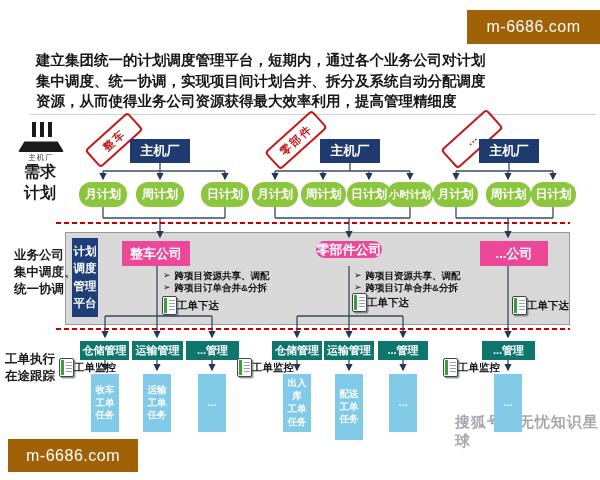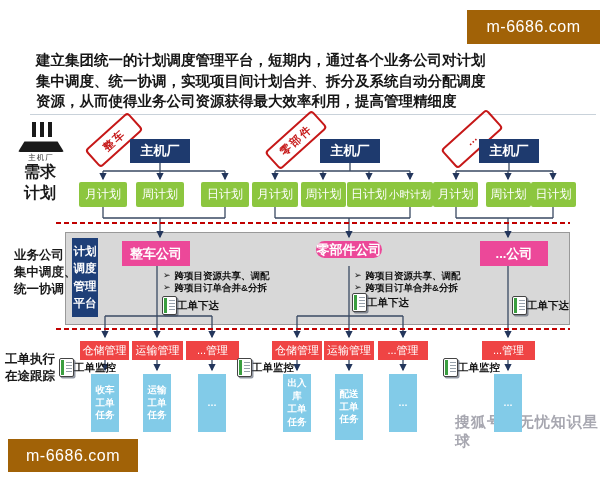--- a/index.html
+++ b/index.html
@@ -7,31 +7,31 @@
           font-family:"Liberation Sans","DejaVu Sans",sans-serif;}
   .abs{position:absolute;}
   .ml{white-space:pre-line;}
   .wm{background:#a16207;color:#fff;display:flex;align-items:center;justify-content:center;
       font-size:16px;letter-spacing:.5px;}
   .title{font-size:14.5px;font-weight:bold;color:#161616;line-height:1.42;}
   .divider{height:1px;background:#c9d2da;}
   .rail{font-weight:bold;color:#1a1a1a;}
   .navy-box{background:#1e3a6e;color:#fff;font-weight:bold;font-size:13px;
       display:flex;align-items:center;justify-content:center;}
-  .plan{background:#8cc63f;color:#fff;font-weight:normal;font-size:12px;
-      display:flex;align-items:center;justify-content:center;border-radius:2px;}
+  .plan{background:#8cc63f;color:#fff;font-weight:bold;font-size:12px;
+      display:flex;align-items:center;justify-content:center;border-radius:12px;}
   .stamp{border:2px solid #c00000;border-radius:4px;color:#c00000;font-weight:bold;
       font-size:11px;letter-spacing:2px;display:flex;align-items:center;justify-content:center;
       transform:rotate(-42deg);background:rgba(255,255,255,.7);opacity:.9;}
   .band{background:#d8d8d8;border:1px solid #999;}
   .vlabel{background:#1e3f78;color:#fff;font-weight:bold;font-size:11.5px;line-height:1.5;
       display:flex;align-items:center;justify-content:center;text-align:center;}
   .company{background:#ec4899;color:#fff;font-weight:bold;font-size:13px;
       display:flex;align-items:center;justify-content:center;}
-  .mgmt{background:#ef4444;color:#fff;font-weight:normal;font-size:11px;
+  .mgmt{background:#0f766e;color:#fff;font-weight:bold;font-size:11px;
       display:flex;align-items:center;justify-content:center;}
   .task{background:#82cbe8;color:#fff;font-weight:bold;font-size:9.5px;line-height:1.35;
       display:flex;align-items:center;justify-content:center;text-align:center;}
   .bullet-row{display:flex;align-items:flex-start;gap:4px;font-size:9.5px;font-weight:bold;color:#111;}
   .bullet-glyph{font-size:9px;color:#111;}
   .wo-row{display:flex;align-items:center;gap:0;font-size:10.5px;font-weight:bold;color:#111;}
   .wo-icon{width:13px;height:17px;background:#fff;border:1px solid #444;border-radius:2px;
       box-shadow:1.5px 1.5px 0 rgba(60,70,90,.55);position:relative;flex:0 0 auto;}
   .wo-icon::before{content:"";position:absolute;left:1px;top:1px;bottom:1px;width:3px;background:#3a9e3f;}
   .wo-icon::after{content:"";position:absolute;left:6px;right:1px;top:3px;height:10px;

